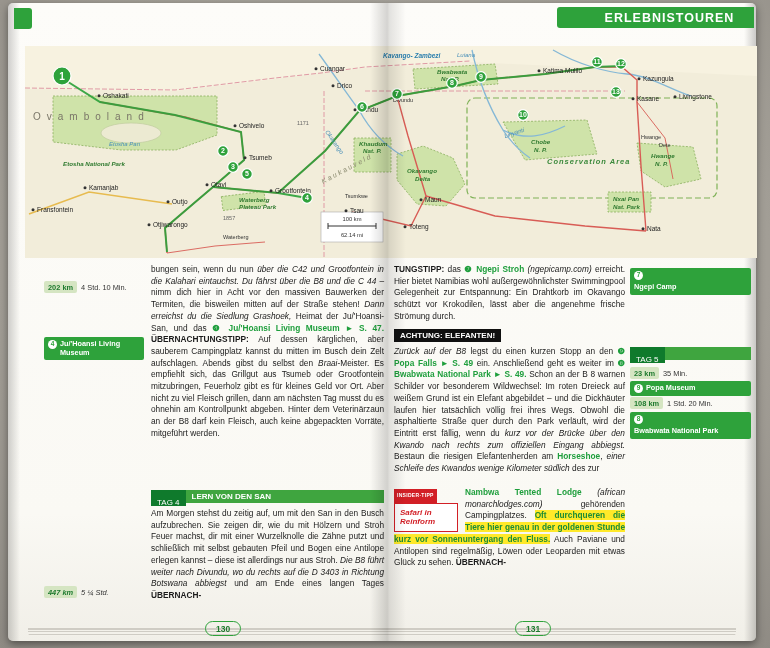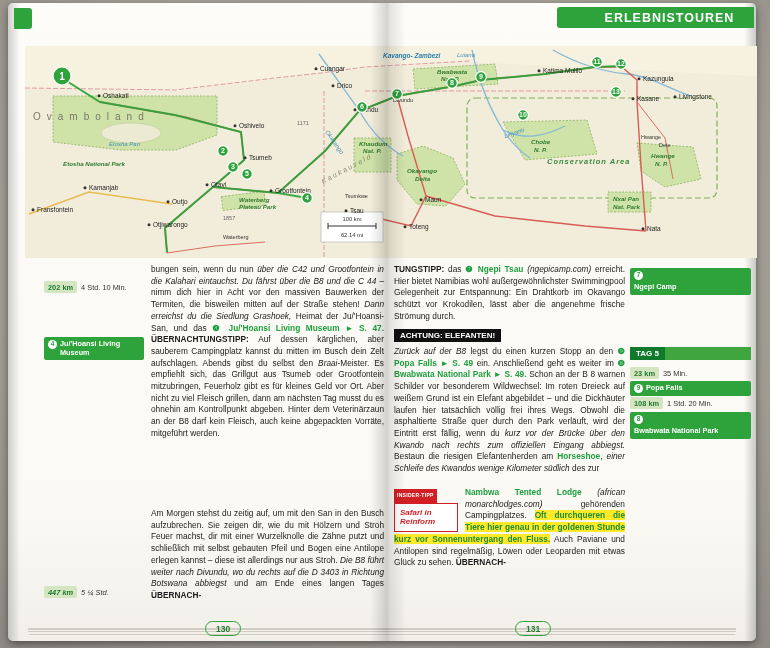--- a/index.html
+++ b/index.html
@@ -47,21 +47,21 @@
   .r-g{color:#1e9e3c;font-weight:bold;}
   .r-b{font-weight:bold;}
   .r-hl{background:#ffe929;color:#1d8c35;font-weight:bold;}
   #lp1{left:151px;top:264px;width:233px;}
   #lp2{left:151px;top:508px;width:233px;}
   #rp1{left:394px;top:264px;width:231px;}
   #rp2a{left:394px;top:346px;width:231px;}
   #rp2b{left:394px;top:487px;width:231px;}
   
   .tagbar{position:absolute;left:151px;top:490px;width:233px;height:13px;display:flex;z-index:3;}
-  .t1{background:#0f7a2c;color:#fff;font-size:8px;font-weight:bold;padding:2px 6px;white-space:nowrap;}
+  .t1{background:#0f7a2c;color:#fff;font-size:8px;font-weight:normal;padding:8px 6px;white-space:nowrap;}
   .t2{background:#3fa53f;color:#fff;font-size:8px;font-weight:bold;padding:2px 6px;flex:1;white-space:nowrap;}
   
   .warn{position:absolute;left:394px;top:329px;background:#101010;color:#fff;font-size:8px;font-weight:bold;
     padding:2px 6px;z-index:3;}
   
   .insider{float:left;width:64px;margin:2px 7px 2px 0;}
   .ins-ribbon{background:#d21f26;color:#fff;font-size:5px;font-weight:bold;padding:1px 3px;display:inline-block;letter-spacing:.3px;}
   .ins-box{border:1.5px solid #d21f26;background:#fff;color:#d21f26;font-style:italic;font-weight:bold;
     font-size:8px;line-height:9.5px;padding:4px 5px;text-align:left;}
   
@@ -294,37 +294,41 @@
       <div class="m-tag" style="top: 347px;">
         <span class="t1">TAG 5</span>
         <span class="t2"></span>
       </div>
       <div class="m-dist" style="top: 367px;">
         <span class="km">23 km</span>
         <span class="time">35 Min.</span>
       </div>
       <div class="m-poi" style="top: 381px;">
         <span class="num">9</span>
-        <span class="lbl">Popa Falls</span>
+        <span class="lbl">Popa Museum</span>
       </div>
       <div class="m-dist" style="top: 397px;">
         <span class="km">108 km</span>
         <span class="time">1 Std. 20 Min.</span>
       </div>
       <div class="m-poi" style="top: 412px; flex-direction: column;">
         <span class="num">8</span>
         <span class="lbl">Bwabwata National Park</span>
       </div>
     </div>
 
   <div class="bt" id="lp1"><span class="r-n">bungen sein, wenn du nun </span><span class="r-i">über die C42 und Grootfontein in die Kalahari eintauchst. Du fährst über die B8 und die C 44</span><span class="r-n"> – nimm dich hier in Acht vor den massiven Bauwerken der Termiten, die bisweilen mitten auf der Straße stehen! </span><span class="r-i">Dann erreichst du die Siedlung Grashoek,</span><span class="r-n"> Heimat der Ju/'Hoansi-San, und das </span><span class="r-g">❹ Ju/'Hoansi Living Museum ► S. 47.</span><span class="r-n"> </span><span class="r-b">ÜBERNACHTUNGSTIPP:</span><span class="r-n"> Auf dessen kärglichen, aber sauberem Campingplatz kannst du mitten im Busch dein Zelt aufschlagen. Abends gibst du selbst den </span><span class="r-i">Braai</span><span class="r-n">-Meister. Es empfiehlt sich, das Grillgut aus Tsumeb oder Grootfontein mitzubringen, Feuerholz gibt es für kleines Geld vor Ort. Aber nicht zu viel Fleisch grillen, dann am nächsten Tag musst du es ohnehin am Kontrollpunkt abgeben. Hinter dem Veterinärzaun an der B8 darf kein Fleisch, auch keine abgepackten Vorräte, mitgeführt werden.</span></div>
+  <div class="tagbar" id="tag4">
+    <span class="t1">TAG 4</span>
+    <span class="t2">LERN VON DEN SAN</span>
+  </div>
   <div class="bt" id="lp2"><span class="r-n">Am Morgen stehst du zeitig auf, um mit den San in den Busch aufzubrechen. Sie zeigen dir, wie du mit Hölzern und Stroh Feuer machst, dir mit einer Wurzelknolle die Zähne putzt und schließlich mit selbst gebauten Pfeil und Bogen eine Antilope erlegen kannst – diese ist allerdings nur aus Stroh. </span><span class="r-i">Die B8 führt weiter nach Divundu, wo du rechts auf die D 3403 in Richtung Botswana abbiegst</span><span class="r-n"> und am Ende eines langen Tages </span><span class="r-b">ÜBERNACH-</span></div>
   <div class="pageno" id="pn130">130</div>
 
-  <div class="bt" id="rp1"><span class="r-b">TUNGSTIPP:</span><span class="r-n"> das </span><span class="r-g">❼ Ngepi Tsau</span><span class="r-i"> (ngepicamp.com)</span><span class="r-n"> erreicht. Hier bietet Namibias wohl außergewöhnlichster Swimmingpool Gelegenheit zur Entspannung: Ein Drahtkorb im Okavango schützt vor Krokodilen, lässt aber die angenehme frische Strömung durch.</span></div>
+  <div class="bt" id="rp1"><span class="r-b">TUNGSTIPP:</span><span class="r-n"> das </span><span class="r-g">❼ Ngepi Stroh</span><span class="r-i"> (ngepicamp.com)</span><span class="r-n"> erreicht. Hier bietet Namibias wohl außergewöhnlichster Swimmingpool Gelegenheit zur Entspannung: Ein Drahtkorb im Okavango schützt vor Krokodilen, lässt aber die angenehme frische Strömung durch.</span></div>
   <div class="warn" id="warn">ACHTUNG: ELEFANTEN!</div>
   <div class="bt" id="rp2a"><span class="r-i">Zurück auf der B8</span><span class="r-n"> legst du einen kurzen Stopp an den </span><span class="r-g">❾ Popa Falls ► S. 49</span><span class="r-n"> ein. Anschließend geht es weiter im </span><span class="r-g">❽ Bwabwata National Park ► S. 49.</span><span class="r-n"> Schon an der B 8 warnen Schilder vor besonderem Wildwechsel: Im roten Dreieck auf weißem Grund ist ein Elefant abgebildet – und die Dickhäuter laufen hier tatsächlich völlig frei ihres Wegs. Obwohl die asphaltierte Straße quer durch den Park verläuft, wird der Eintritt erst fällig, wenn du </span><span class="r-i">kurz vor der Brücke über den Kwando nach rechts zum offiziellen Eingang abbiegst.</span><span class="r-n"> Bestaun die riesigen Elefantenherden am </span><span class="r-g">Horseshoe</span><span class="r-n">, </span><span class="r-i">einer Schleife des Kwandos wenige Kilometer südlich</span><span class="r-n"> des zur</span></div>
   <div class="bt" id="rp2b">
     <div class="insider">
       <span class="ins-ribbon">INSIDER-TIPP</span>
       <div class="ins-box">Safari in Reinform</div>
     </div>
   <span class="r-g">Nambwa Tented Lodge</span><span class="r-i"> (african monarchlodges.com)</span><span class="r-n"> gehörenden Campingplatzes. </span><span class="r-hl">Oft durchqueren die Tiere hier genau in der goldenen Stunde kurz vor Sonnenuntergang den Fluss.</span><span class="r-n"> Auch Paviane und Antilopen sind regelmäßig, Löwen oder Leoparden mit etwas Glück zu sehen. </span><span class="r-b">ÜBERNACH-</span></div>
   <div class="pageno" id="pn131">131</div>
 

